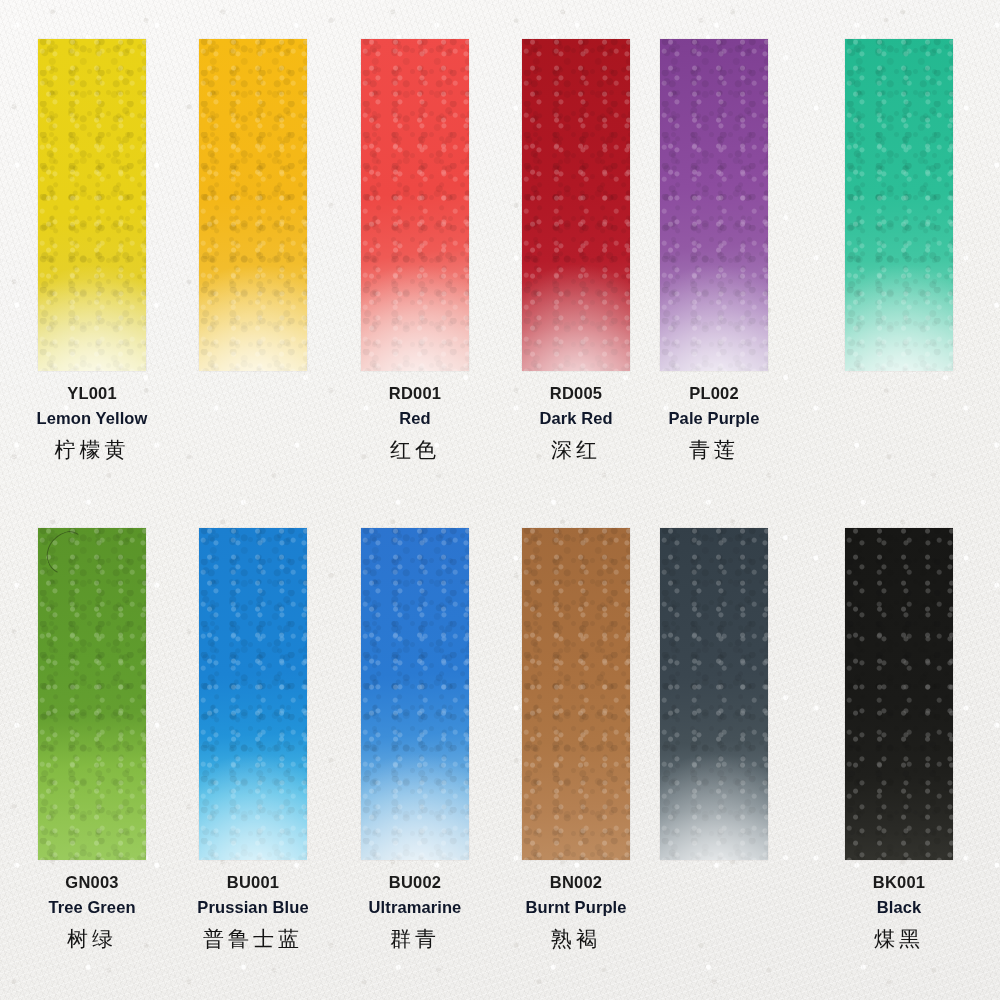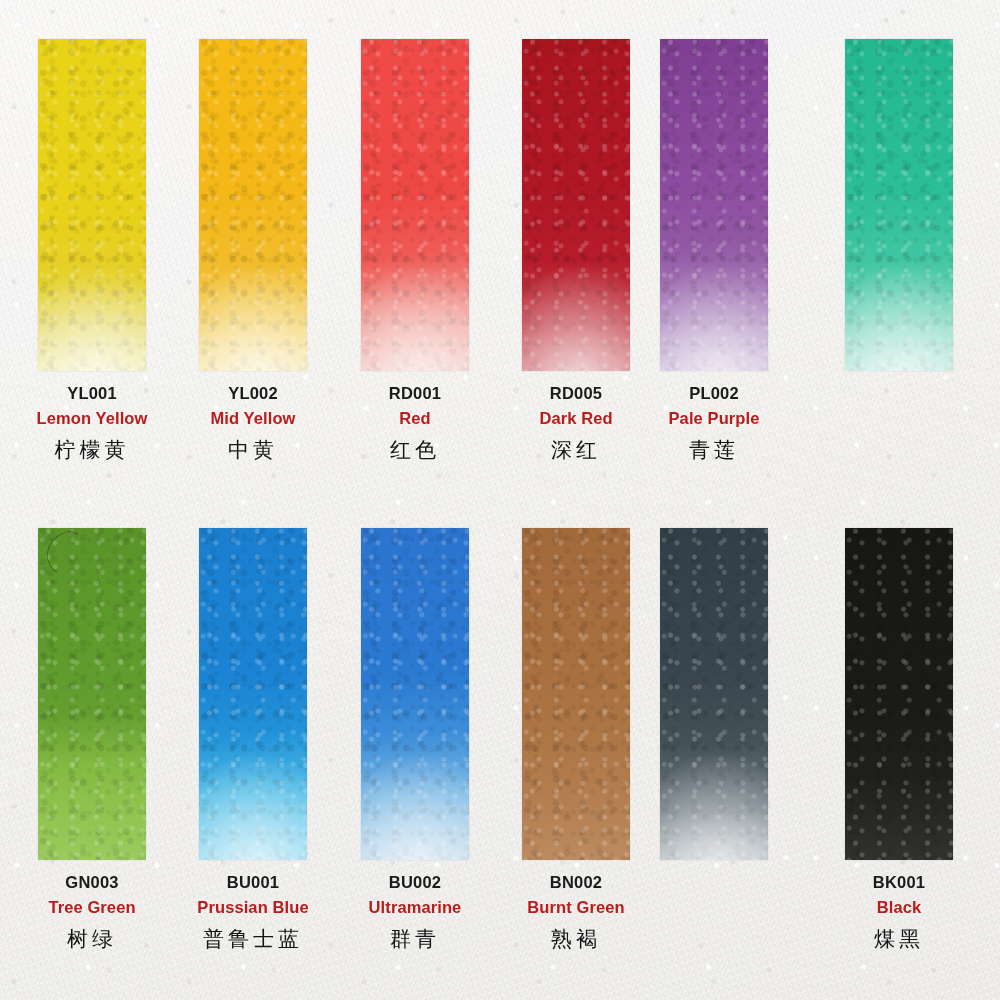--- a/index.html
+++ b/index.html
@@ -150,21 +150,21 @@
     font-weight: bold;
     color: #1b1b1b;
     letter-spacing: 0.2px;
     line-height: 1.0;
     white-space: nowrap;
   }
   .name {
     margin-top: 8px;
     font-size: 16.5px;
     font-weight: bold;
-    color: #b91c1c;
+    color: #0f172a;
     letter-spacing: 0.1px;
     line-height: 1.0;
     white-space: nowrap;
   }
   .cn {
     margin-top: 13px;
     font-size: 21px;
     color: #141414;
     letter-spacing: 4px;
     line-height: 1.0;
@@ -195,25 +195,20 @@
       </div>
     </div>
 
     <div class="cell c1">
       <div class="swatch">
         <div class="base" style="background:linear-gradient(176deg, #f6bb14 0%, #f4b718 48%, #f2bd2c 68%, #f3d268 85%, #f7e9b2 100%);"></div>
         <div class="grain"></div>
         <div class="highlight"></div>
         <div class="bloom"></div>
       </div>
-      <div class="labels">
-        <div class="code">YL002</div>
-        <div class="name">Mid Yellow</div>
-        <div class="cn">中黄</div>
-      </div>
     </div>
 
     <div class="cell c2">
       <div class="swatch">
         <div class="base" style="background:linear-gradient(172deg, #f04b48 0%, #ee4844 46%, #ef5a55 64%, #f09b94 82%, #f2ccc6 100%);"></div>
         <div class="grain"></div>
         <div class="highlight"></div>
         <div class="bloom"></div>
       </div>
       <div class="labels">
@@ -307,21 +302,21 @@
     </div>
 
     <div class="cell c3">
       <div class="swatch">
         <div class="base" style="background:linear-gradient(178deg, #a26a3b 0%, #a9703f 42%, #ad7645 64%, #b58052 84%, #bd8c60 100%);"></div>
         <div class="grain"></div>
         <div class="highlight"></div>
       </div>
       <div class="labels">
         <div class="code">BN002</div>
-        <div class="name">Burnt Green</div>
+        <div class="name">Burnt Purple</div>
         <div class="cn">熟褐</div>
       </div>
     </div>
 
     <div class="cell c4">
       <div class="swatch">
         <div class="base" style="background:linear-gradient(176deg, #333f48 0%, #3a464f 44%, #455158 64%, #6d7a81 84%, #b3bcc1 100%);"></div>
         <div class="grain"></div>
         <div class="highlight"></div>
         <div class="bloom"></div>

